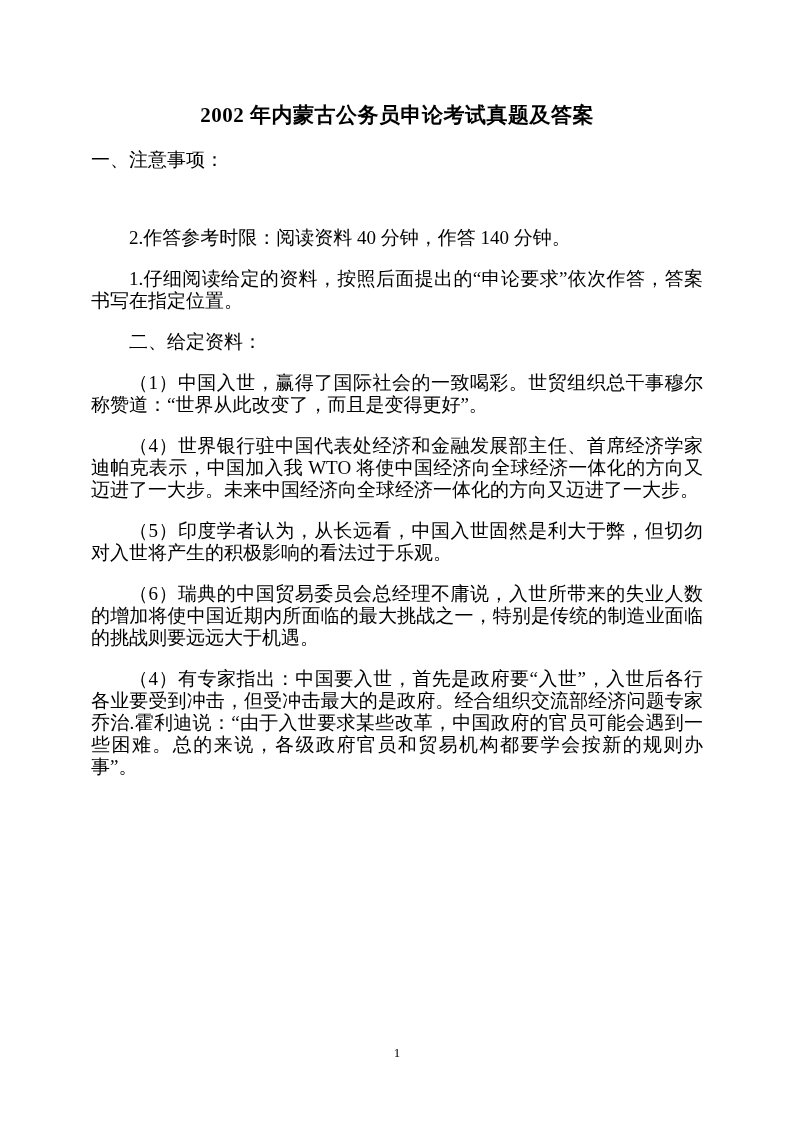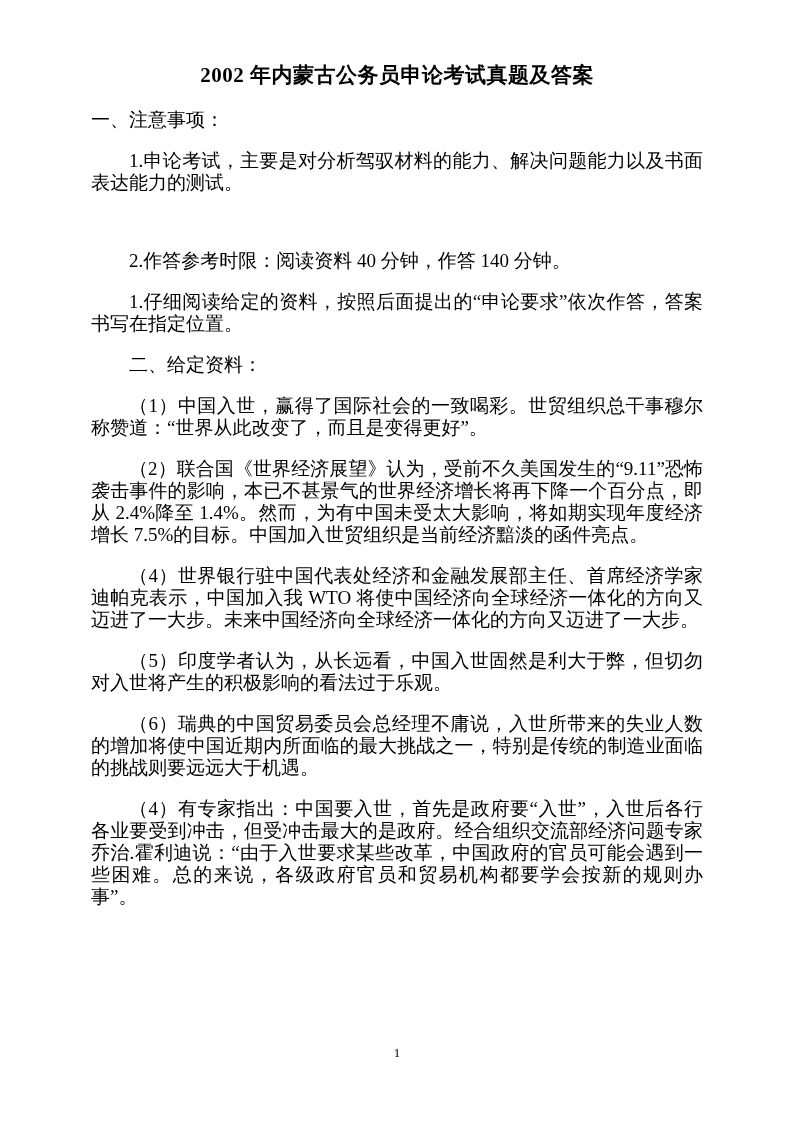--- a/index.html
+++ b/index.html
@@ -12,21 +12,21 @@
     width: 794px;
     height: 1123px;
     background: #ffffff;
     color: #000000;
     font-family: "Liberation Serif", "DejaVu Serif", serif;
     overflow: hidden;
   }
   .content {
     width: 612px;
     margin: 0 auto;
-    padding-top: 60px;
+    padding-top: 100px;
   }
   .doc-title {
     margin: 0 0 16px 0;
     font-size: 21px;
     font-weight: bold;
     line-height: 30px;
     text-align: center;
     letter-spacing: 0.5px;
   }
   .para {
@@ -52,25 +52,23 @@
     line-height: 16px;
   }
 </style>
 </head>
 <body>
 
 <div class="page">
   <div class="content">
     <h1 class="doc-title">2002 年内蒙古公务员申论考试真题及答案</h1>
     <p class="para no-indent">一、注意事项：</p>
-    <p class="para indent">1.申论考试，主要是对分析驾驭材料的能力、解决问题能力以及书面表达能力的测试。</p>
     <p class="para indent extra-gap">2.作答参考时限：阅读资料 40 分钟，作答 140 分钟。</p>
     <p class="para indent">1.仔细阅读给定的资料，按照后面提出的“申论要求”依次作答，答案书写在指定位置。</p>
     <p class="para indent">二、给定资料：</p>
     <p class="para indent">（1）中国入世，赢得了国际社会的一致喝彩。世贸组织总干事穆尔称赞道：“世界从此改变了，而且是变得更好”。</p>
-    <p class="para indent">（2）联合国《世界经济展望》认为，受前不久美国发生的“9.11”恐怖袭击事件的影响，本已不甚景气的世界经济增长将再下降一个百分点，即从 2.4%降至 1.4%。然而，为有中国未受太大影响，将如期实现年度经济增长 7.5%的目标。中国加入世贸组织是当前经济黯淡的函件亮点。</p>
     <p class="para indent">（4）世界银行驻中国代表处经济和金融发展部主任、首席经济学家迪帕克表示，中国加入我 WTO 将使中国经济向全球经济一体化的方向又迈进了一大步。未来中国经济向全球经济一体化的方向又迈进了一大步。</p>
     <p class="para indent">（5）印度学者认为，从长远看，中国入世固然是利大于弊，但切勿对入世将产生的积极影响的看法过于乐观。</p>
     <p class="para indent">（6）瑞典的中国贸易委员会总经理不庸说，入世所带来的失业人数的增加将使中国近期内所面临的最大挑战之一，特别是传统的制造业面临的挑战则要远远大于机遇。</p>
     <p class="para indent">（4）有专家指出：中国要入世，首先是政府要“入世”，入世后各行各业要受到冲击，但受冲击最大的是政府。经合组织交流部经济问题专家乔治.霍利迪说：“由于入世要求某些改革，中国政府的官员可能会遇到一些困难。总的来说，各级政府官员和贸易机构都要学会按新的规则办事”。</p>
   </div>
   <div class="page-number">1</div>
 </div>
 
 </body></html>

